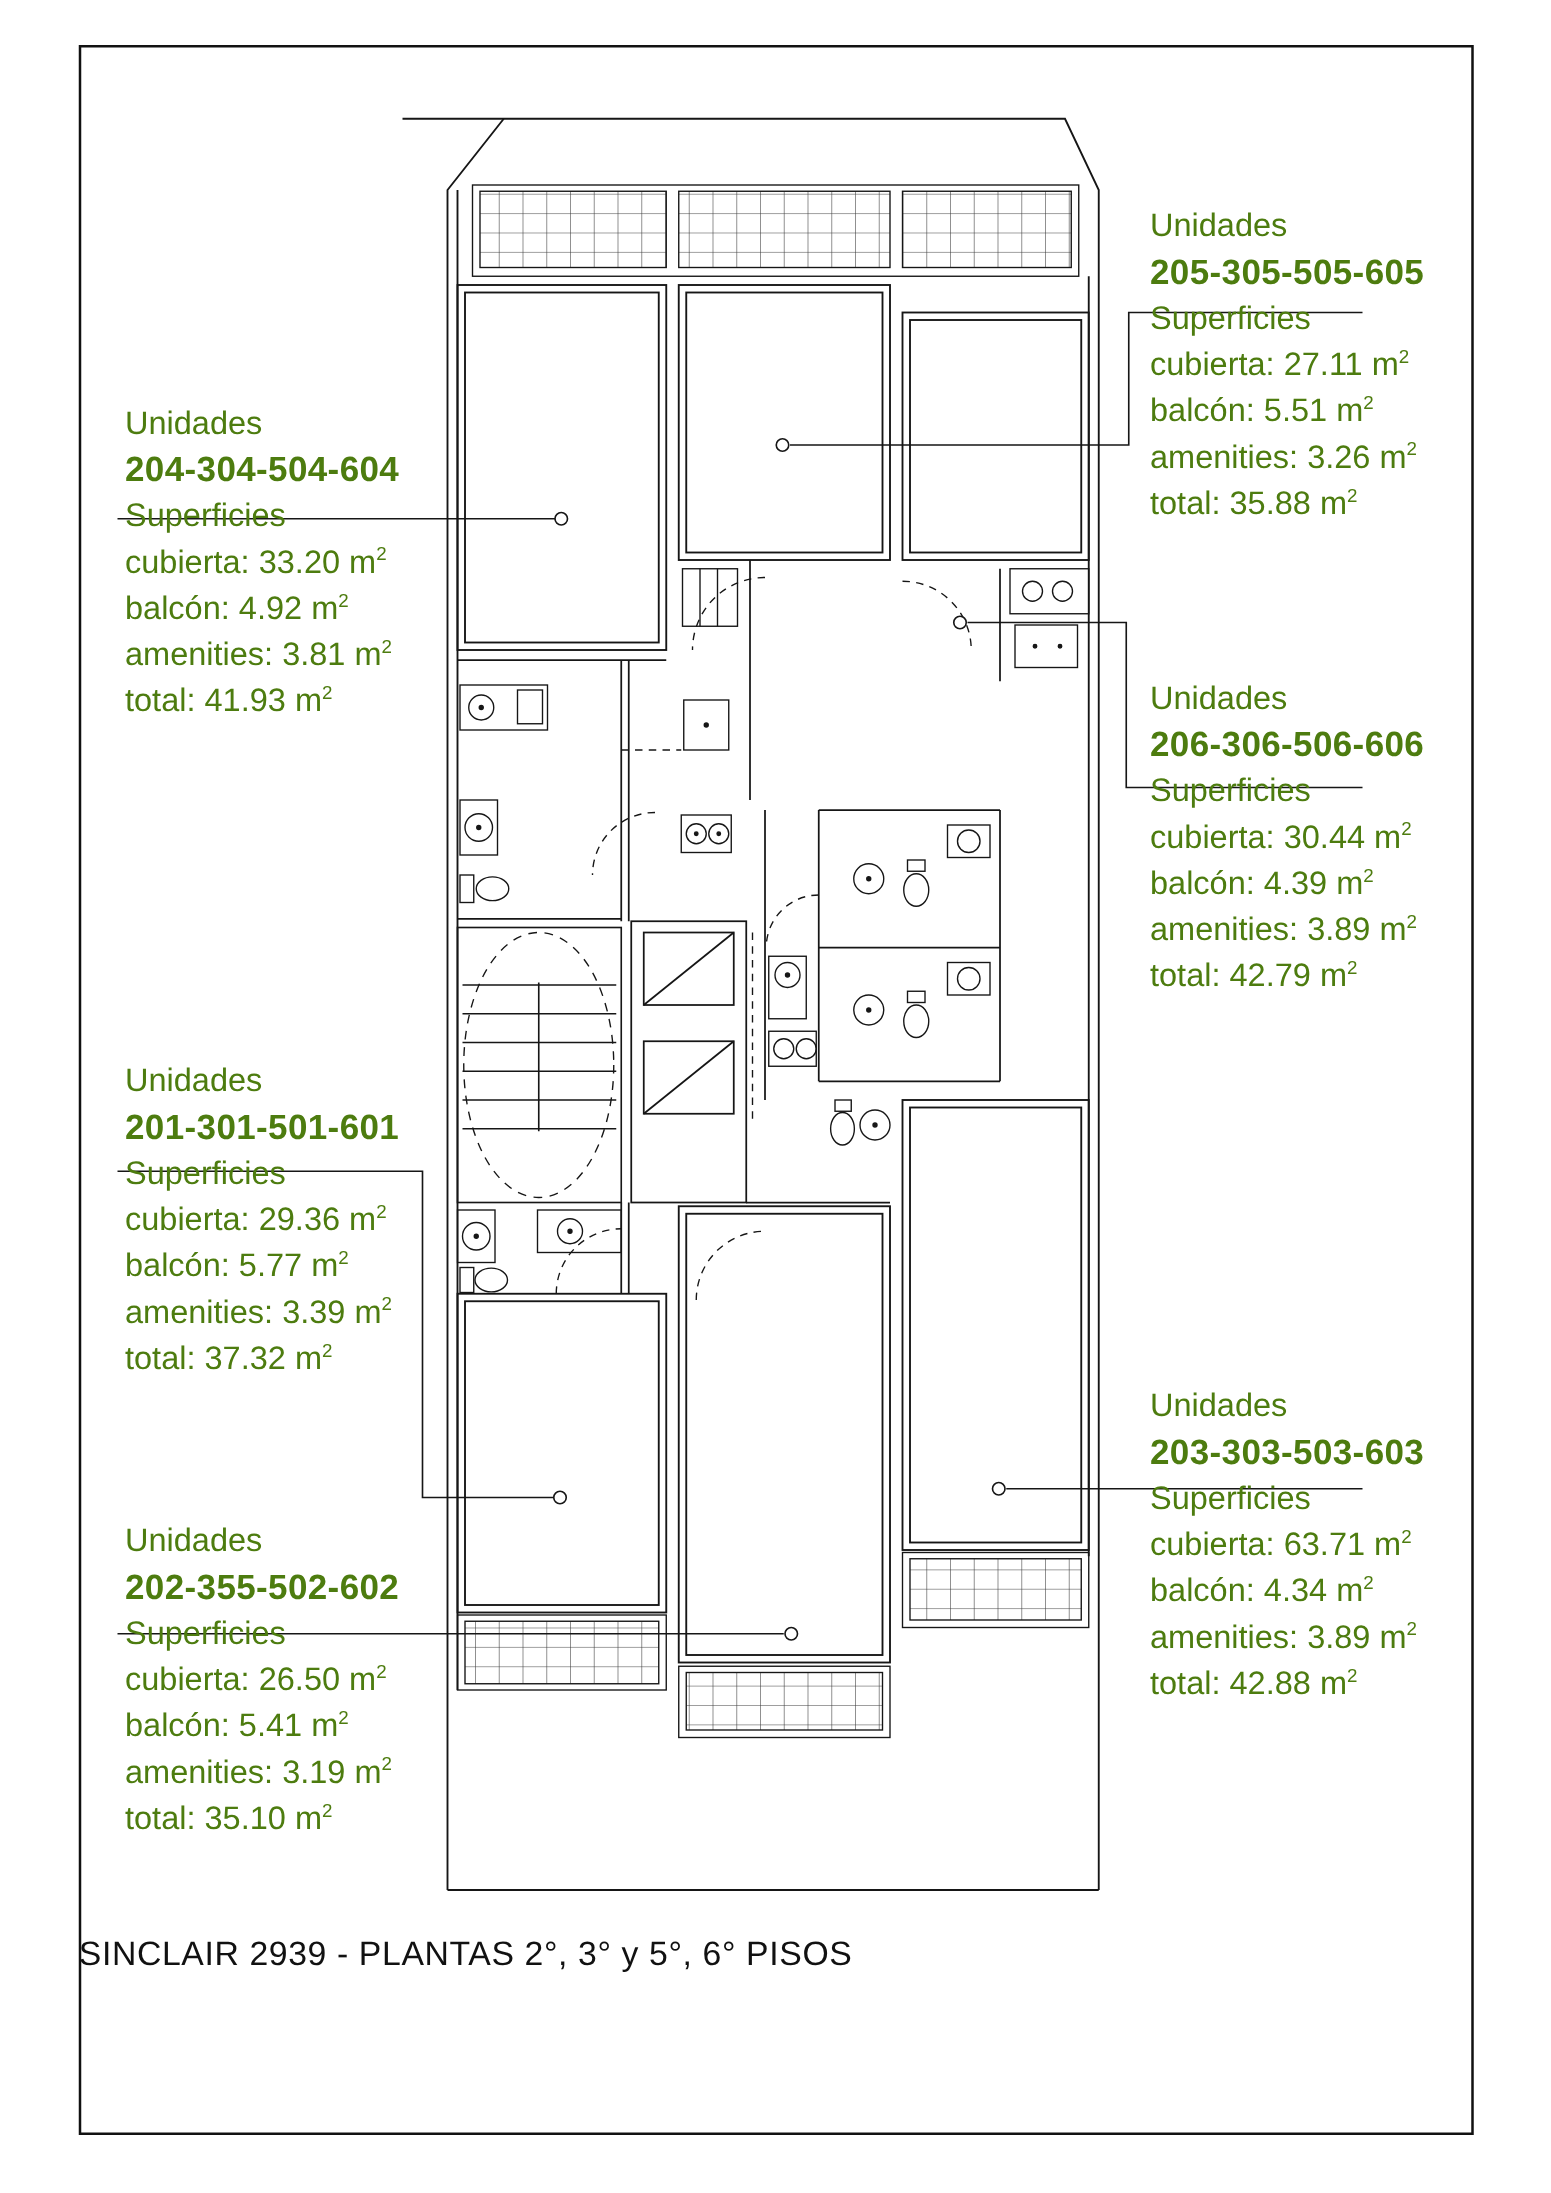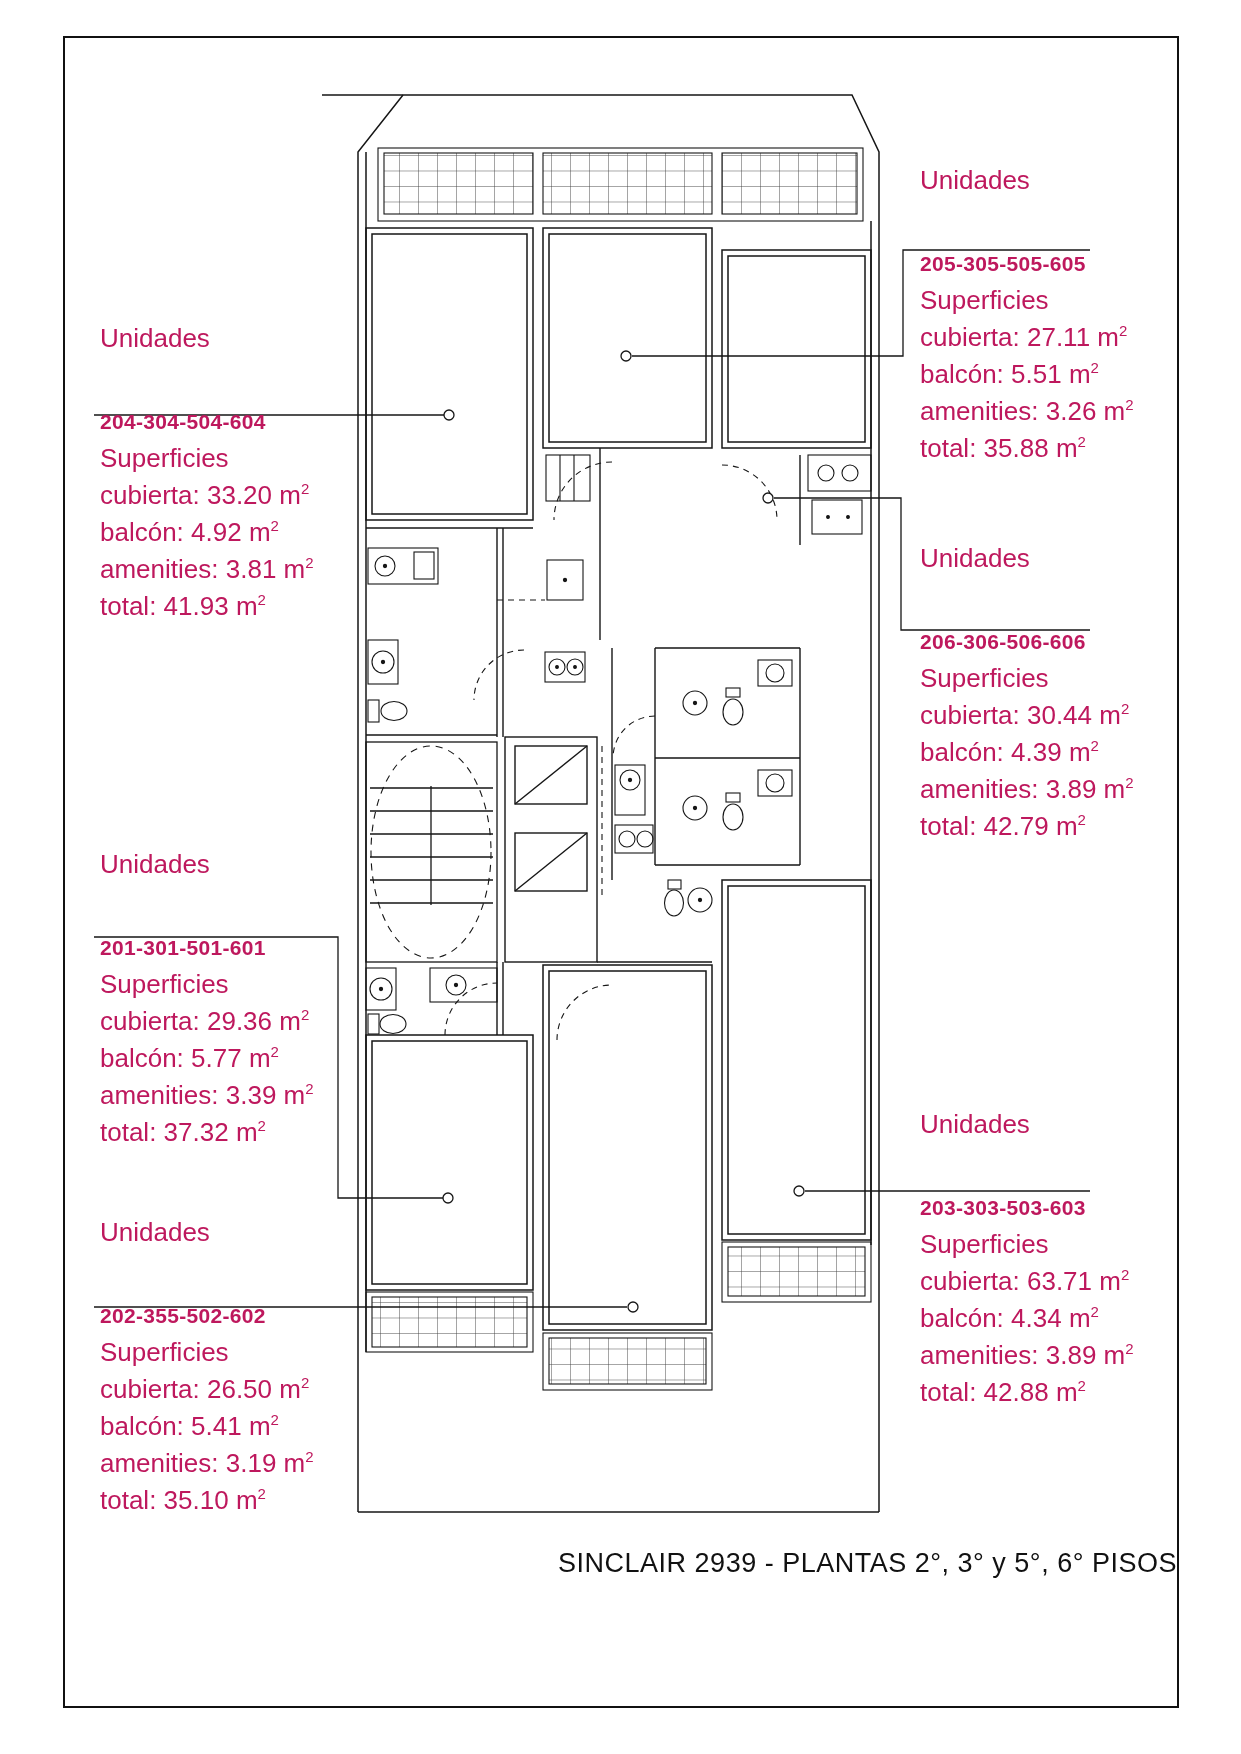--- a/index.html
+++ b/index.html
@@ -1,25 +1,25 @@
 <!DOCTYPE html>
 <html><head>
 <meta charset="utf-8">
 <style>
   html,body{margin:0;padding:0;background:#fff;}
   #page{position:relative;width:1241px;height:1754px;background:#fff;overflow:hidden;
         font-family:"Liberation Sans",sans-serif;color:#111;}
   #frame{position:absolute;left:63px;top:36px;width:1112px;height:1668px;border:2px solid #111;}
   svg{position:absolute;left:0;top:0;}
-  .unit-label{position:absolute;font-size:26px;line-height:37px;color:#be185d;}
-  .u-num{font-weight:bold;font-size:21px;letter-spacing:.3px;margin-top:46px;}
+  .unit-label{position:absolute;font-size:26px;line-height:37px;color:#4d7c0f;}
+  .u-num{font-weight:bold;font-size:28px;letter-spacing:.3px;}
   .u-areas{}
   .u-line.is-total{font-weight:normal;}
   sup{font-size:15px;line-height:0;}
-  #title{position:absolute;left:63px;top:1548px;width:1114px;text-align:right;
+  #title{position:absolute;left:63px;top:1548px;width:1114px;text-align:left;
          font-size:27px;letter-spacing:.5px;color:#111;}
 </style>
 </head>
 <body>
 
 <div id="page">
   <div id="frame"></div>
 
   <svg width="1241" height="1754" viewBox="0 0 1241 1754">
     <defs>

